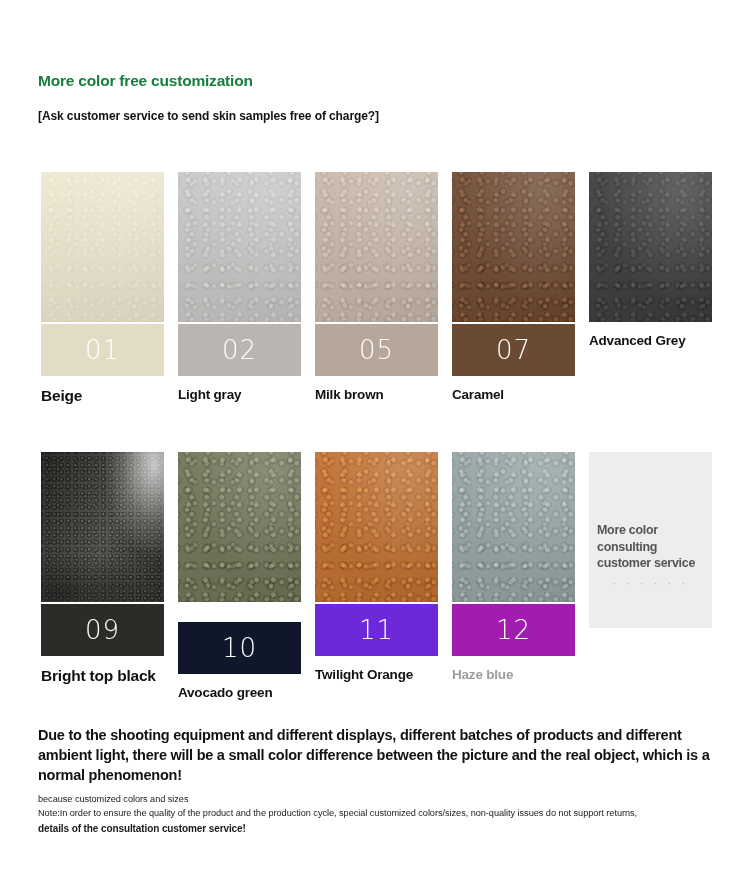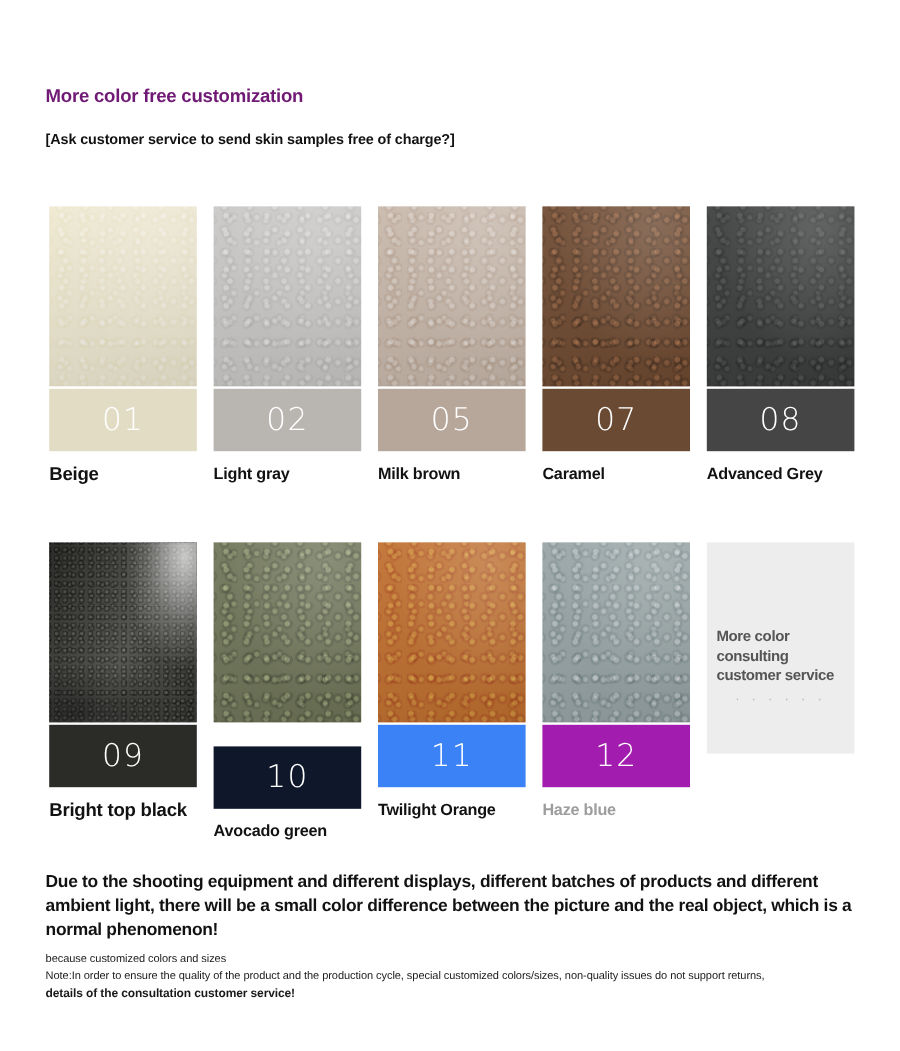--- a/index.html
+++ b/index.html
@@ -21,21 +21,21 @@
   .heading-block {
     position: absolute;
     left: 38px;
     top: 72px;
     width: 690px;
   }
   .heading-main {
     font-size: 15.5px;
     font-weight: bold;
     letter-spacing: -0.2px;
-    color: #701a75;
+    color: #15803d;
     margin: 0 0 21px 0;
     line-height: 1.1;
   }
   .heading-sub {
     font-size: 12px;
     font-weight: bold;
     letter-spacing: -0.1px;
     color: #121212;
     margin: 0;
     line-height: 1.1;
@@ -227,44 +227,41 @@
     </div>
     <div class="swatch-cell">
       <div class="swatch-texture" style="background: rgb(111, 74, 49);"></div>
       <div class="swatch-number-bar" style="background: rgb(107, 74, 51);">
         <span class="swatch-number">07</span>
       </div>
       <div class="swatch-name">Caramel</div>
     </div>
     <div class="swatch-cell">
       <div class="swatch-texture" style="background: rgb(60, 62, 61);"></div>
-      <div class="swatch-number-bar" style="background: rgb(69, 69, 69);">
-        <span class="swatch-number">08</span>
-      </div>
       <div class="swatch-name">Advanced Grey</div>
     </div>
   </div>
 <div class="swatch-grid" id="row-two">
     <div class="swatch-cell">
       <div class="swatch-texture gloss" style="background: rgb(67, 67, 63);"></div>
       <div class="swatch-number-bar" style="background: rgb(43, 43, 40);">
         <span class="swatch-number">09</span>
       </div>
       <div class="swatch-name featured">Bright top black</div>
     </div>
     <div class="swatch-cell">
       <div class="swatch-texture" style="background: rgb(111, 117, 88);"></div>
       <div class="swatch-number-bar" style="background: #0f172a; margin-top: 20px;">
         <span class="swatch-number">10</span>
       </div>
       <div class="swatch-name">Avocado green</div>
     </div>
     <div class="swatch-cell">
       <div class="swatch-texture" style="background: rgb(192, 112, 47);"></div>
-      <div class="swatch-number-bar" style="background: #3b82f6;">
+      <div class="swatch-number-bar" style="background: #6d28d9;">
         <span class="swatch-number">11</span>
       </div>
       <div class="swatch-name">Twilight Orange</div>
     </div>
     <div class="swatch-cell">
       <div class="swatch-texture" style="background: rgb(151, 164, 165);"></div>
       <div class="swatch-number-bar" style="background: #a21caf;">
         <span class="swatch-number">12</span>
       </div>
       <div class="swatch-name muted">Haze blue</div>

